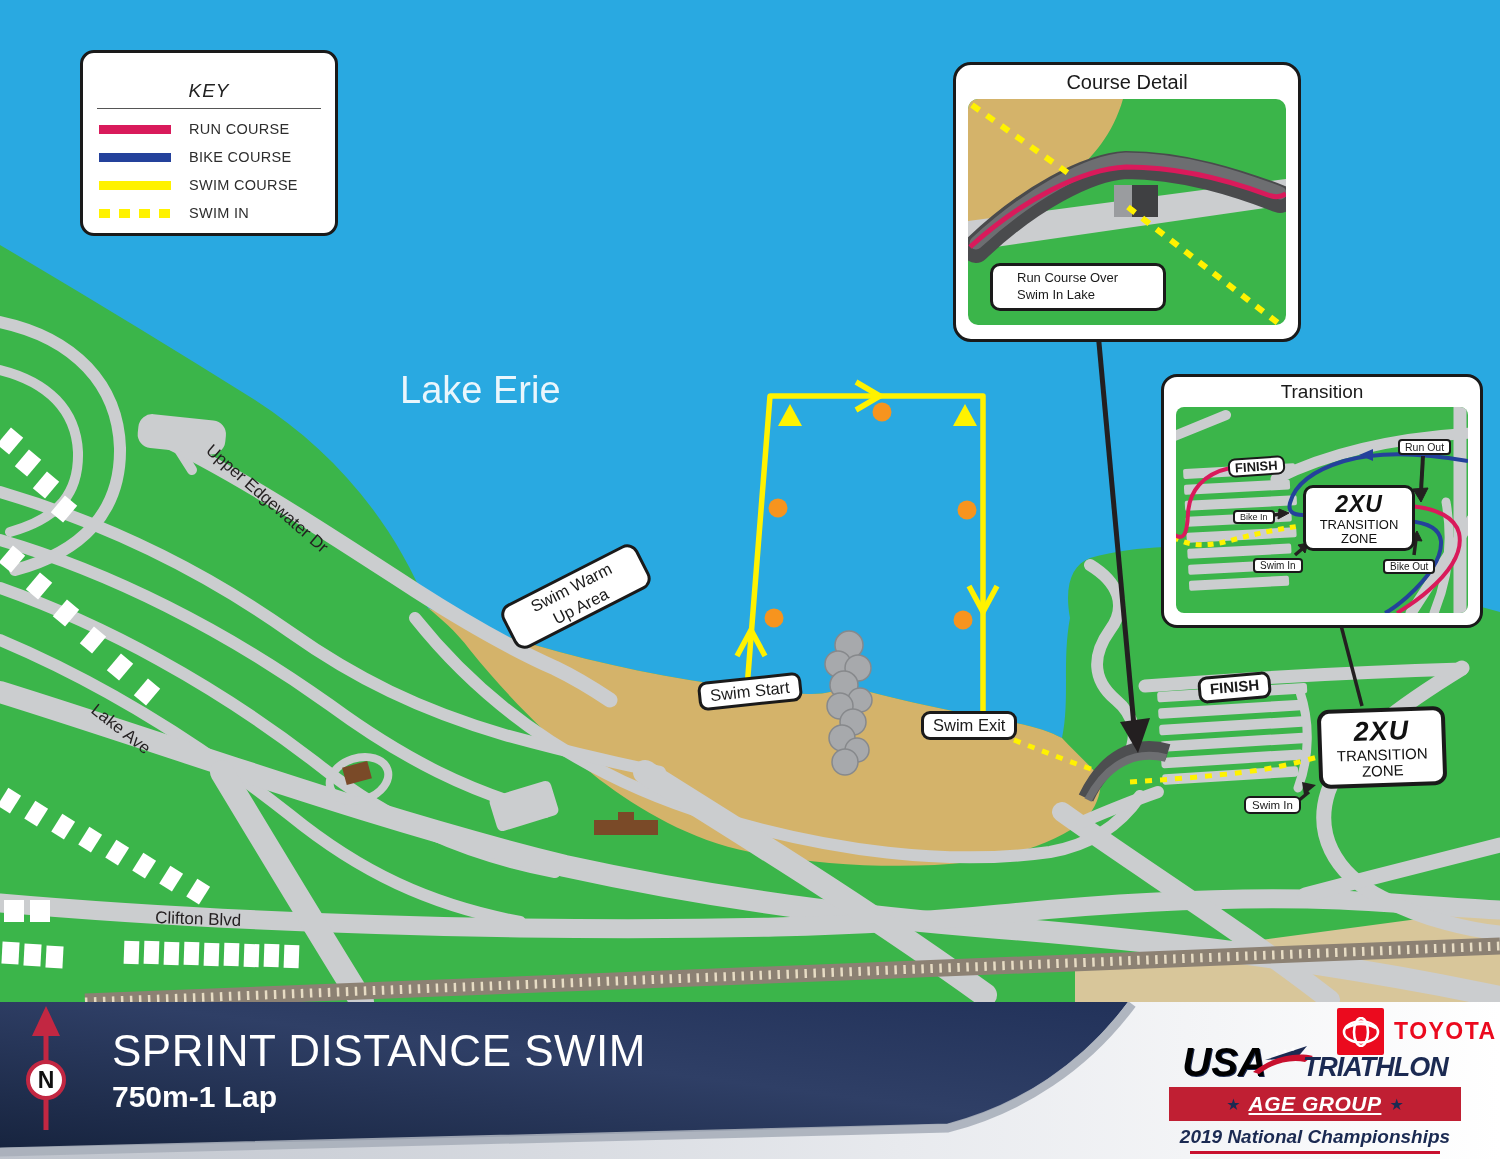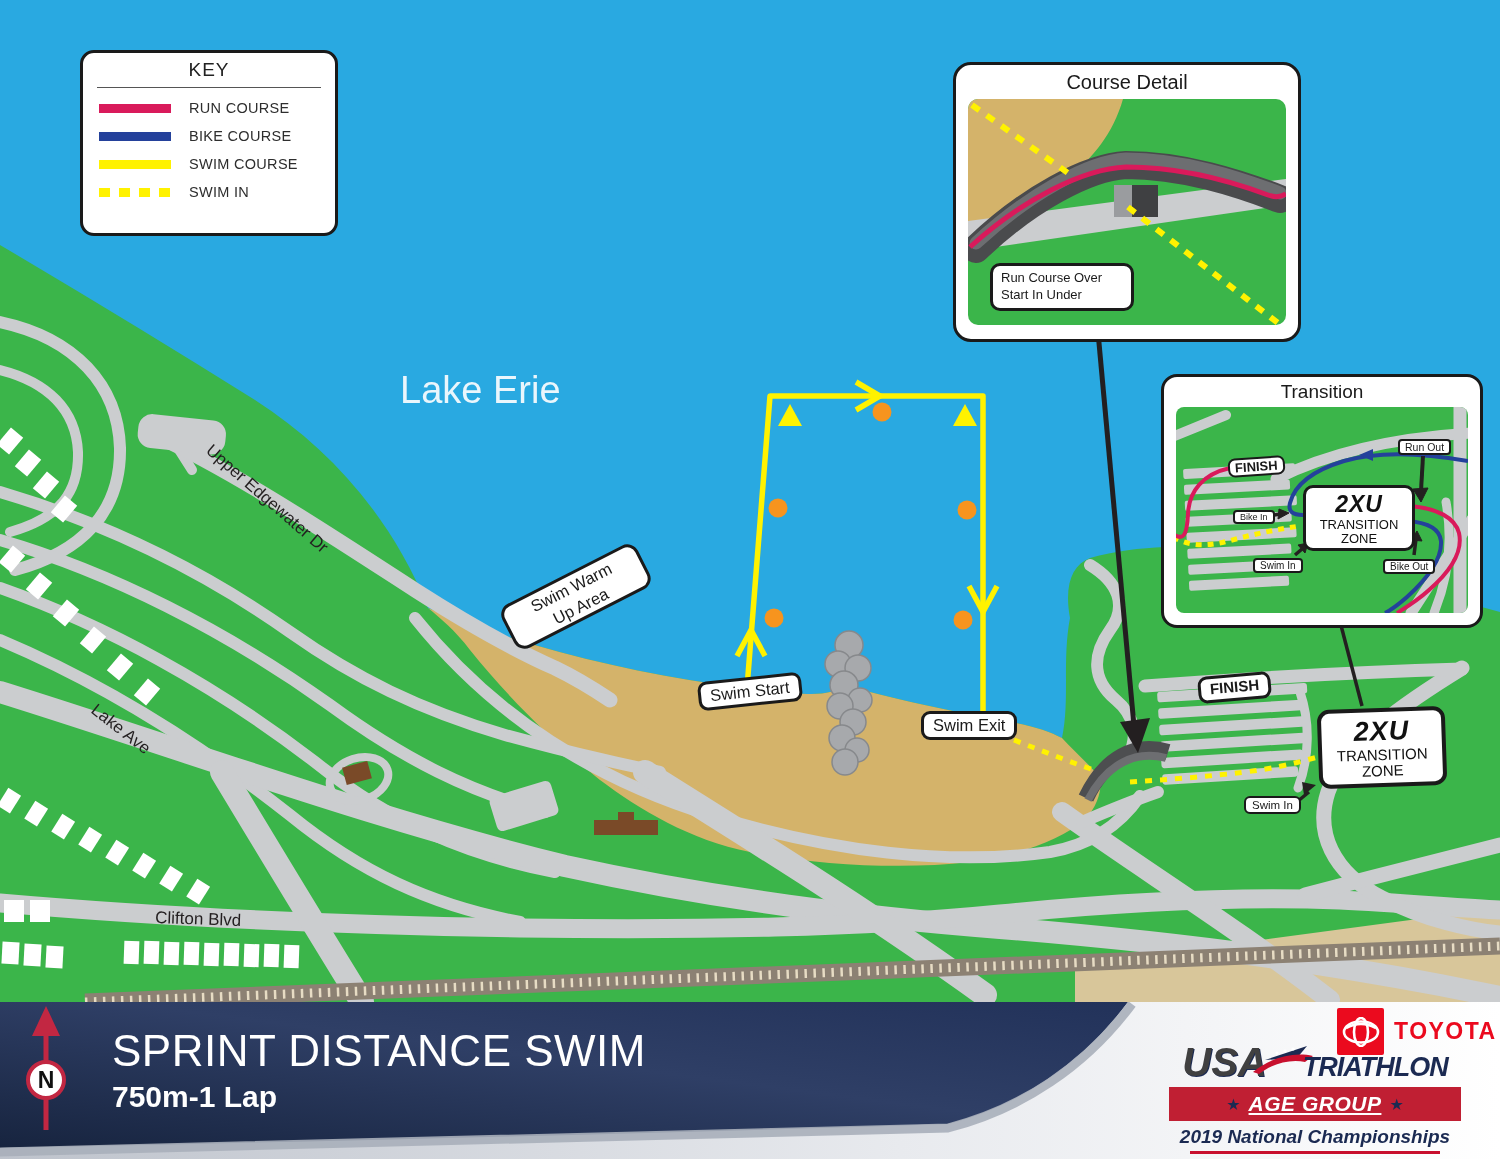--- a/index.html
+++ b/index.html
@@ -7,53 +7,53 @@
          font-family:"Liberation Sans",sans-serif;background:#29A9E1;}
   svg text{font-family:"Liberation Sans",sans-serif;}
   
   .lbl{position:absolute;background:#fff;border:3px solid #1a1a1a;border-radius:9px;
        padding:1px 9px;font-size:16.5px;color:#1a1a1a;white-space:nowrap;line-height:1.25;}
   .lbl.small{border-width:2px;border-radius:6px;font-size:11.5px;padding:0 6px;}
   .lbl.bold{font-weight:700;}
   
   #key{position:absolute;left:80px;top:50px;width:252px;height:180px;background:#fff;
        border:3px solid #1a1a1a;border-radius:14px;}
-  #key .ktitle{text-align:center;font-size:19px;letter-spacing:1px;color:#222;margin-top:6px;}
+  #key .ktitle{text-align:center;font-size:19px;letter-spacing:1px;color:#222;margin-top:27px;font-style:italic;}
   #key .krule{height:1px;background:#555;margin:6px 14px 4px 14px;}
   #key .krow{display:flex;align-items:center;margin:12px 0 0 16px;}
   #key .chip{width:72px;height:9px;margin-right:18px;flex:none;}
   #key .chip-run{background:#D91A5B;}
   #key .chip-bike{background:#24419B;}
   #key .chip-swim{background:#FFF200;}
   #key .chip-swimin{background:repeating-linear-gradient(90deg,#FFF200 0 11px,#fff 11px 20px);}
   #key .klabel{font-size:14.5px;color:#2e2e2e;letter-spacing:.3px;}
   
   .inset{position:absolute;background:#fff;border:3px solid #1a1a1a;border-radius:18px;}
   .inset .ititle{text-align:center;font-size:20px;color:#1a1a1a;margin-top:6px;}
   .inset .imap{position:absolute;border-radius:10px;overflow:hidden;}
   .note{position:absolute;background:#fff;border:3px solid #1a1a1a;border-radius:10px;
-        padding:4px 8px;font-size:13px;color:#1a1a1a;line-height:1.3;}
+        padding:4px 24px;font-size:13px;color:#1a1a1a;line-height:1.3;}
   .tlbl{position:absolute;background:#fff;border:2px solid #1a1a1a;border-radius:4px;
         padding:0 5px;font-size:10.5px;color:#1a1a1a;white-space:nowrap;}
   .zxu{position:absolute;background:#fff;border:4px solid #1a1a1a;border-radius:12px;
        text-align:center;color:#111;}
   .zxu .brand{font-style:italic;font-weight:900;letter-spacing:1px;}
   .zxu .zline{line-height:1.05;}
   
   #footer{position:absolute;left:0;top:1002px;width:1500px;height:157px;overflow:hidden;}
   #ftitle{position:absolute;left:112px;top:24px;color:#fff;}
   #ftitle .t1{font-size:44px;font-weight:400;letter-spacing:.5px;}
   #ftitle .t2{font-size:30px;font-weight:800;margin-top:4px;}
   #toyota{position:absolute;left:1337px;top:6px;display:flex;align-items:center;}
   #toyota .tsq{width:47px;height:47px;background:#EB0A1E;border-radius:2px;display:flex;
                align-items:center;justify-content:center;}
   #toyota .tword{color:#EB0A1E;font-size:23px;font-weight:800;letter-spacing:1.5px;margin-left:10px;}
   #usat{position:absolute;left:1155px;top:38px;width:320px;text-align:center;}
   #usat .row1{display:flex;align-items:baseline;justify-content:center;}
-  #usat .usa{font-size:40px;font-weight:900;font-style:italic;color:#404040;
+  #usat .usa{font-size:40px;font-weight:900;font-style:italic;color:#000000;
              text-shadow:1px 1px 0 #1B2A52;}
   #usat .tri{font-size:27px;font-weight:900;font-style:italic;color:#1B2A52;letter-spacing:-1px;}
   #usat .swoosh{margin:0 -12px 4px -16px;}
   .ribbon{position:relative;margin:0 auto;width:292px;height:34px;background:#C01F33;
           display:flex;align-items:center;justify-content:center;margin-top:2px;}
   .ribbon:before,.ribbon:after{content:"";position:absolute;top:7px;width:22px;height:30px;background:#8E1526;z-index:-1;}
   .ribbon:before{left:-12px;transform:skewY(14deg);}
   .ribbon:after{right:-12px;transform:skewY(-14deg);}
   .ribbon .rtext{color:#fff;font-size:21px;font-weight:900;font-style:italic;letter-spacing:.5px;margin:0 8px;text-decoration:underline;}
   .ribbon .star{color:#1B2A52;font-size:16px;}
@@ -252,21 +252,21 @@
         <path d="M8,144 C60,96 120,62 158,60 C215,60 270,78 312,94" stroke="#6D6E71" stroke-width="13" fill="none" stroke-linecap="round"></path>
         <rect x="146" y="86" width="20" height="32" fill="#9A9C9F"></rect>
         <rect x="164" y="86" width="26" height="32" fill="#3F4042"></rect>
         <path d="M4,6 L100,74" stroke="#FFF200" stroke-width="6" stroke-dasharray="9,9" fill="none"></path>
         <path d="M160,108 L310,224" stroke="#FFF200" stroke-width="6" stroke-dasharray="9,9" fill="none"></path>
         <path d="M2,148 C55,100 115,70 158,68 C215,68 268,84 300,96 C308,99 313,98 318,95" stroke="#D91A5B" stroke-width="5" fill="none"></path>
       </svg>
     </div>
     <div class="note" style="left:34px;top:198px;width:122px;">
       <span>Run Course Over</span><br>
-      <span>Start In Under</span>
+      <span>Swim In Lake</span>
     </div>
   </div>
 
   <div class="inset" style="left:1161px;top:374px;width:316px;height:248px;border-radius:16px;">
     <div class="ititle" style="font-size:19px;margin-top:4px;">Transition</div>
     <div class="imap" style="left:12px;top:30px;width:292px;height:206px;border-radius:8px;">
       <svg width="292" height="206" viewBox="0 0 292 206">
         <rect width="292" height="206" fill="#3BB54A"></rect>
         <g stroke="#CBCDCF" fill="none" stroke-linecap="round">
           <path d="M-4,30 L50,8" stroke-width="10"></path>

